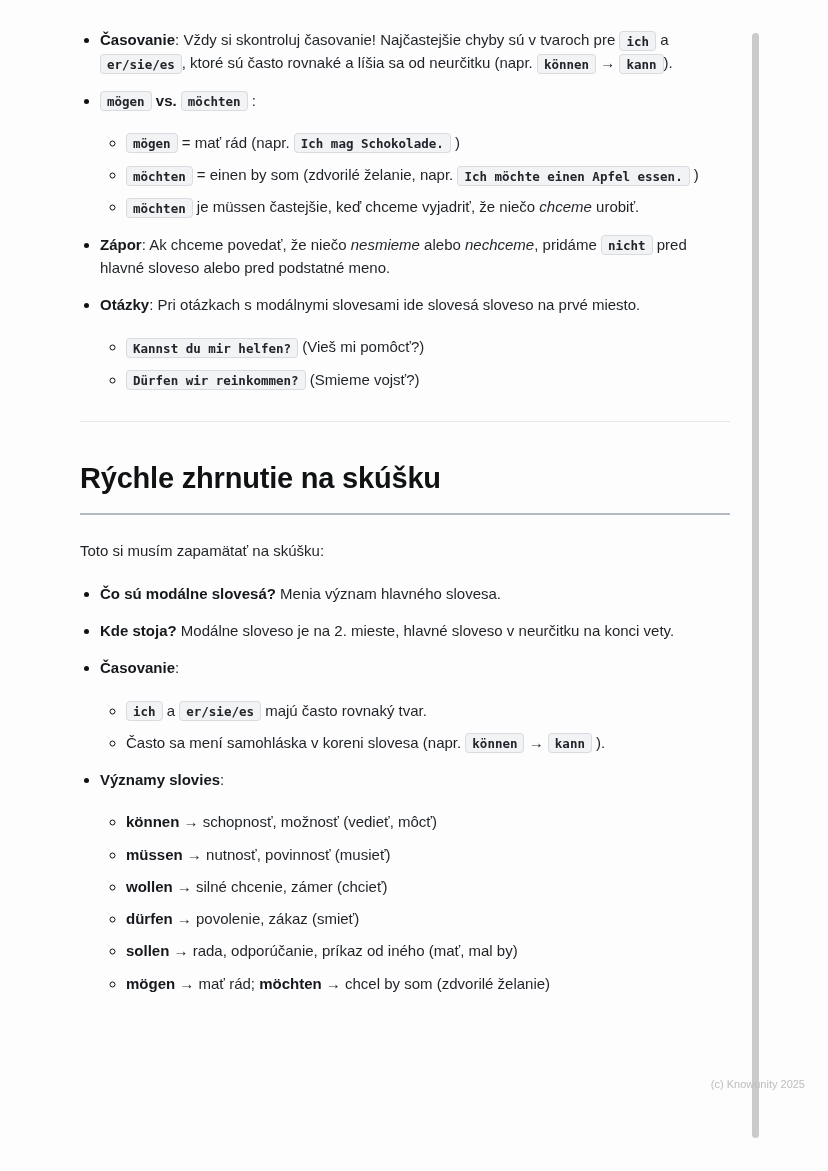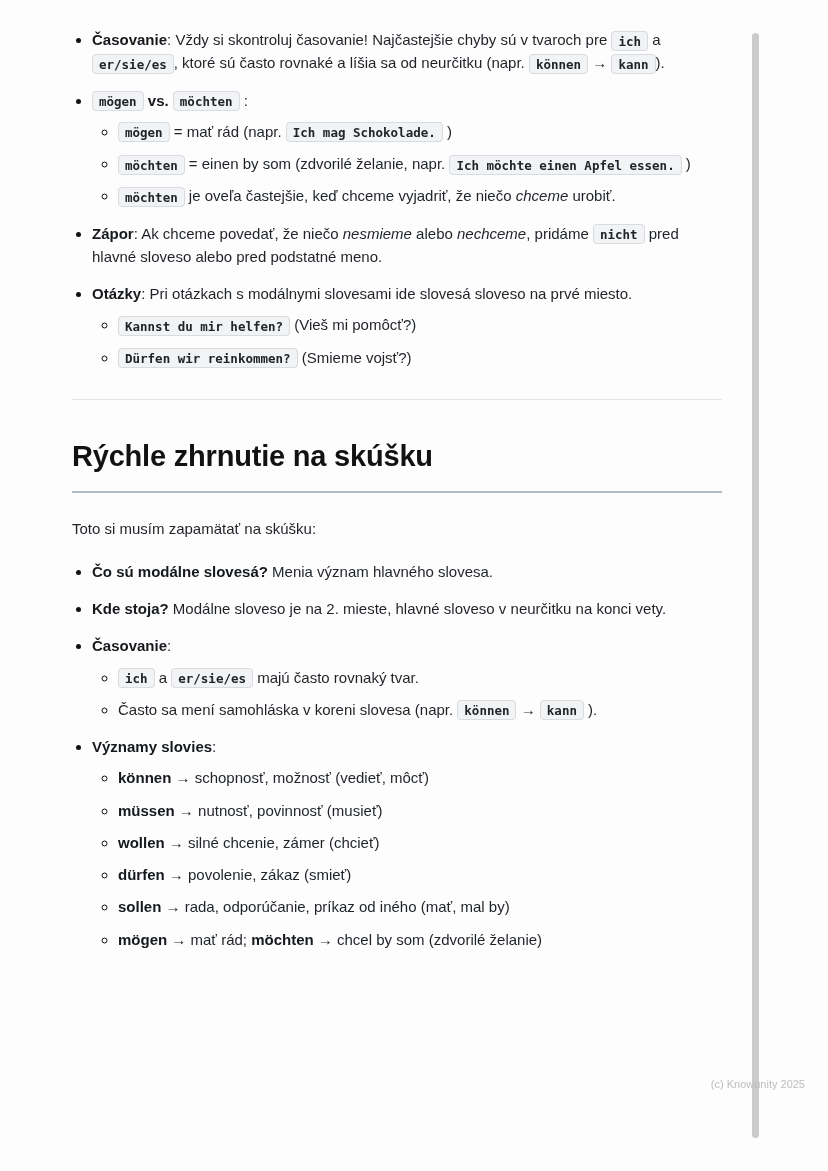--- a/index.html
+++ b/index.html
@@ -6,28 +6,28 @@
   body {
     width:828px; height:1171px;
     background:#fbfbfb;
     font-family:"Liberation Sans", sans-serif;
     color:#1f2328;
     position:relative;
     overflow:hidden;
   }
   .page { position:absolute; inset:0; background:#fdfdfd; }
   .doc {
-    position:absolute; left:72px; top:28px; width:650px;
+    position:absolute; left:80px; top:28px; width:650px;
     font-size:15px; line-height:1.55;
   }
   ul { margin:0; }
   .list-l1 { list-style:disc; padding-left:20px; margin:0 0 6px 0; }
   .item-l1 { margin-bottom:14px; }
   .item-l1::marker, .item-l2::marker { color:#111; }
-  .list-l2 { list-style:circle; padding-left:26px; margin-top:8px; }
+  .list-l2 { list-style:circle; padding-left:26px; margin-top:19px; }
   .item-l2 { margin-bottom:9px; }
   .seg-bold { font-weight:700; color:#15181c; }
   .seg-italic { font-style:italic; }
   .seg-code {
     font-family:"DejaVu Sans Mono", monospace;
     font-size:12.5px; font-weight:700;
     background:#f2f3f5;
     border:1px solid #d8dbe0;
     border-radius:4px;
     padding:1.5px 6px;
@@ -60,21 +60,21 @@
   <div class="doc">
       <ul class="list-l1">
         <li class="item-l1">
           <div><span class="seg seg-bold">Časovanie</span><span class="seg seg-text">: Vždy si skontroluj časovanie! Najčastejšie chyby sú v tvaroch pre </span><span class="seg seg-code">ich</span><span class="seg seg-text"> a </span><span class="seg seg-code">er/sie/es</span><span class="seg seg-text">, ktoré sú často rovnaké a líšia sa od neurčitku (napr. </span><span class="seg seg-code">können</span><span class="seg seg-text"> → </span><span class="seg seg-code">kann</span><span class="seg seg-text">).</span></div>
         </li>
         <li class="item-l1">
           <div><span class="seg seg-code">mögen</span><span class="seg seg-bold"> vs. </span><span class="seg seg-code">möchten</span><span class="seg seg-text"> :</span></div>
           <ul class="list-l2">
             <li class="item-l2"><span class="seg seg-code">mögen</span><span class="seg seg-text"> = mať rád (napr. </span><span class="seg seg-code">Ich mag Schokolade.</span><span class="seg seg-text"> )</span></li>
             <li class="item-l2"><span class="seg seg-code">möchten</span><span class="seg seg-text"> = einen by som (zdvorilé želanie, napr. </span><span class="seg seg-code">Ich möchte einen Apfel essen.</span><span class="seg seg-text"> )</span></li>
-            <li class="item-l2"><span class="seg seg-code">möchten</span><span class="seg seg-text"> je oveľa častejšie, keď chceme vyjadriť, že niečo </span><span class="seg seg-italic">chceme</span><span class="seg seg-text"> urobiť.</span></li>
+            <li class="item-l2"><span class="seg seg-code">möchten</span><span class="seg seg-text"> je müssen častejšie, keď chceme vyjadriť, že niečo </span><span class="seg seg-italic">chceme</span><span class="seg seg-text"> urobiť.</span></li>
           </ul>
         </li>
         <li class="item-l1">
           <div><span class="seg seg-bold">Zápor</span><span class="seg seg-text">: Ak chceme povedať, že niečo </span><span class="seg seg-italic">nesmieme</span><span class="seg seg-text"> alebo </span><span class="seg seg-italic">nechceme</span><span class="seg seg-text">, pridáme </span><span class="seg seg-code">nicht</span><span class="seg seg-text"> pred hlavné sloveso alebo pred podstatné meno.</span></div>
         </li>
         <li class="item-l1">
           <div><span class="seg seg-bold">Otázky</span><span class="seg seg-text">: Pri otázkach s modálnymi slovesami ide slovesá sloveso na prvé miesto.</span></div>
           <ul class="list-l2">
             <li class="item-l2"><span class="seg seg-code">Kannst du mir helfen?</span><span class="seg seg-text"> (Vieš mi pomôcť?)</span></li>
             <li class="item-l2"><span class="seg seg-code">Dürfen wir reinkommen?</span><span class="seg seg-text"> (Smieme vojsť?)</span></li>

